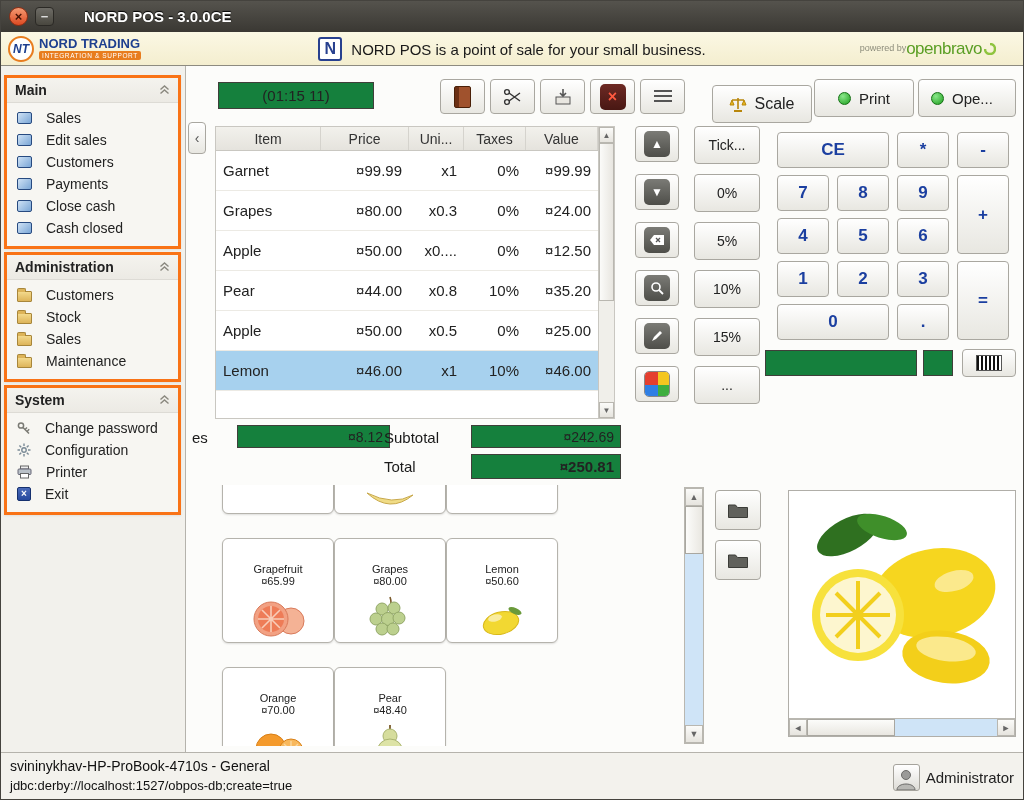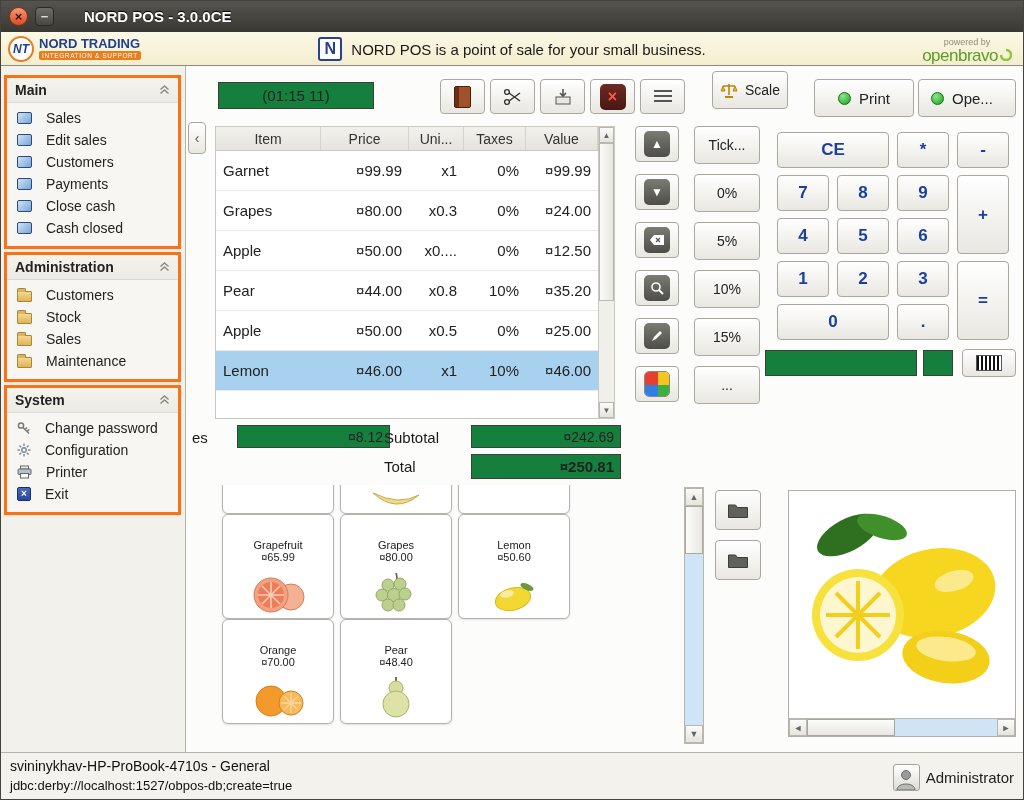--- a/index.html
+++ b/index.html
@@ -17,21 +17,21 @@
 
 .header{position:absolute;left:0;top:32px;width:1024px;height:34px;background:linear-gradient(#fbf8e4,#f4eecf);border-bottom:1px solid #8d8b80;display:flex;align-items:center}
 .brand{display:flex;align-items:center;gap:5px;padding-left:8px;width:195px}
 .nt-badge{width:26px;height:26px;border-radius:50%;border:2px solid #e87d1e;display:flex;align-items:center;justify-content:center;color:#1d3f8f;font-weight:bold;font-style:italic;font-size:12px;background:#fff;flex:0 0 auto}
 .brand-text{display:flex;flex-direction:column;gap:1px}
 .brand-name{color:#1d3f8f;font-weight:bold;font-size:13px;line-height:13px;white-space:nowrap}
 .brand-sub{background:#e87d1e;color:#fff;font-size:6.5px;padding:1px 3px;border-radius:2px;letter-spacing:.6px;width:max-content}
 .tagline-wrap{position:absolute;left:0;right:0;top:0;height:34px;display:flex;align-items:center;justify-content:center;gap:9px;pointer-events:none}
 .n-badge{width:24px;height:24px;border:2px solid #27408f;border-radius:3px;background:#fff;color:#27408f;font-weight:bold;font-size:16px;display:flex;align-items:center;justify-content:center}
 .tagline{font-size:15px;color:#1a1a1a}
-.powered{margin-left:auto;padding-right:12px;display:flex;flex-direction:column;align-items:center;line-height:13px}
+.powered{margin-left:auto;padding-right:28px;display:flex;flex-direction:row;align-items:flex-end;line-height:13px}
 .powered-by{font-size:9px;color:#8d8d7c}
 .ob-row{display:flex;align-items:center;gap:2px}
 .ob-name{font-size:17px;color:#5a9e24;font-weight:normal;letter-spacing:-.5px}
 
 
 .sidebar{position:absolute;left:0;top:66px;width:186px;height:686px;background:#f2f1ec;border-right:1px solid #b5b3ac;padding:9px 4px}
 .panel{border:3px solid #f97316;background:#f7f6f2;margin-bottom:3px;box-shadow:0 1px 2px rgba(0,0,0,.07)}
 .panel-header{display:flex;align-items:center;justify-content:space-between;padding:4px 8px;border-bottom:1px solid #dddbd5;background:linear-gradient(#f4f3ee,#eceae4);font-weight:bold;font-size:14px}
 .panel-body{padding:4px 0 7px}
 .panel-item{display:flex;align-items:center;gap:14px;padding:3px 10px;font-size:14px;white-space:nowrap}
@@ -49,21 +49,21 @@
 .time-field{position:absolute;left:32px;top:16px;width:156px;height:27px;justify-content:center;font-size:15px}
 .tb-icons{position:absolute;left:254px;top:13px;display:flex;gap:5px}
 .tb-icons .btn{width:45px;height:35px}
 .ic-journal{width:17px;height:22px;background:linear-gradient(90deg,#6b2f14 0 4px,#a0522d 4px);border:1px solid #4a2008;border-radius:2px}
 .ic-list{width:18px;height:14px;background:repeating-linear-gradient(#555 0 2px,transparent 2px 5px)}
 .chip{width:26px;height:26px;border-radius:5px;background:linear-gradient(#7b7b76,#4e4e49);display:flex;align-items:center;justify-content:center;color:#fff;font-size:12px;line-height:1}
 .chip.red{background:linear-gradient(#6e2a24,#481713);color:#ff5a40;font-size:16px;font-weight:bold}
 .pal{width:26px;height:26px;border-radius:5px;overflow:hidden;display:grid;grid-template-columns:13px 13px;grid-template-rows:13px 13px;border:1px solid #888}
 .pal div:nth-child(1){background:#e43f2f}.pal div:nth-child(2){background:#f4c61f}
 .pal div:nth-child(3){background:#2f7fe4}.pal div:nth-child(4){background:#3fae3f}
-.scale-btn{position:absolute;left:526px;top:5px;width:76px;height:38px;gap:7px;font-size:14px}
+.scale-btn{position:absolute;left:526px;top:19px;width:100px;height:38px;gap:7px;font-size:16px}
 .print-btn{position:absolute;left:628px;top:13px;width:100px;height:38px;gap:8px;font-size:15px}
 .open-btn{position:absolute;left:732px;top:13px;width:98px;height:38px;gap:8px;font-size:15px;justify-content:flex-start;padding-left:12px}
 .green-dot{width:13px;height:13px;border-radius:50%;background:radial-gradient(circle at 35% 30%,#8ae88a,#1e9e1e);border:1px solid #147014;flex:0 0 auto}
 
 
 .receipt{position:absolute;left:29px;top:60px;width:400px;height:293px;border:1px solid #c9c7c1;background:#fff;display:flex}
 .tb-body{width:382px;display:flex;flex-direction:column}
 .thead{display:grid;grid-template-columns:105px 88px 55px 62px 72px;height:24px;background:linear-gradient(#f2f1ec,#e5e3dd);border-bottom:1px solid #c9c7c1}
 .thead>div{display:flex;align-items:center;justify-content:center;font-size:14px;color:#333;border-right:1px solid #d5d3cd;overflow:hidden;white-space:nowrap}
 .trow{display:grid;grid-template-columns:105px 88px 55px 62px 72px;height:40px;border-bottom:1px solid #eceae4;font-size:15px}
@@ -99,21 +99,21 @@
 .k-1{grid-area:4/1}.k-2{grid-area:4/2}.k-3{grid-area:4/3}.k-eq{grid-area:4/4/6/5}
 .k-0{grid-area:5/1/6/3}.k-dot{grid-area:5/3}
 .kp-input{position:absolute;left:579px;top:284px;width:152px;height:26px}
 .kp-small{position:absolute;left:737px;top:284px;width:30px;height:26px}
 .barcode-btn{position:absolute;left:776px;top:283px;width:54px;height:28px}
 .barcode-ic{width:26px;height:16px;background:repeating-linear-gradient(90deg,#111 0 2px,#fff 2px 4px);border:1px solid #555}
 
 
 .catalog{position:absolute;left:29px;top:419px;width:465px;height:261px;overflow:hidden}
 .cat-inner{margin-top:-76px}
-.cat-row{display:flex;gap:6px;padding-left:7px;margin-bottom:0}
+.cat-row{display:flex;padding-left:7px;margin-bottom:24px}
 .tile{position:relative;width:112px;height:105px;background:#fff;border:1px solid #b5b3ac;border-radius:6px;box-shadow:0 1px 2px rgba(0,0,0,.12);text-align:center;padding-top:24px}
 .tile-name{font-size:11px;color:#222}
 .tile-price{font-size:11px;color:#222}
 .tile-img{position:absolute;left:50%;transform:translateX(-50%);bottom:3px}
 .cat-scroll{position:absolute;left:498px;top:421px;width:20px;height:257px;display:flex;flex-direction:column;border:1px solid #b9b7b0;background:#cfe4f7}
 .cat-scroll .sb-btn{height:18px;font-size:9px}
 .cat-scroll .sb-thumb{position:absolute;left:0;right:0;top:0;height:48px;background:linear-gradient(90deg,#fcfcfa,#e9e7e1);border:1px solid #a9a7a0}
 .folder-btns{position:absolute;left:529px;top:424px;display:flex;flex-direction:column;gap:10px}
 .folder-btns .btn{width:46px;height:40px}
 

